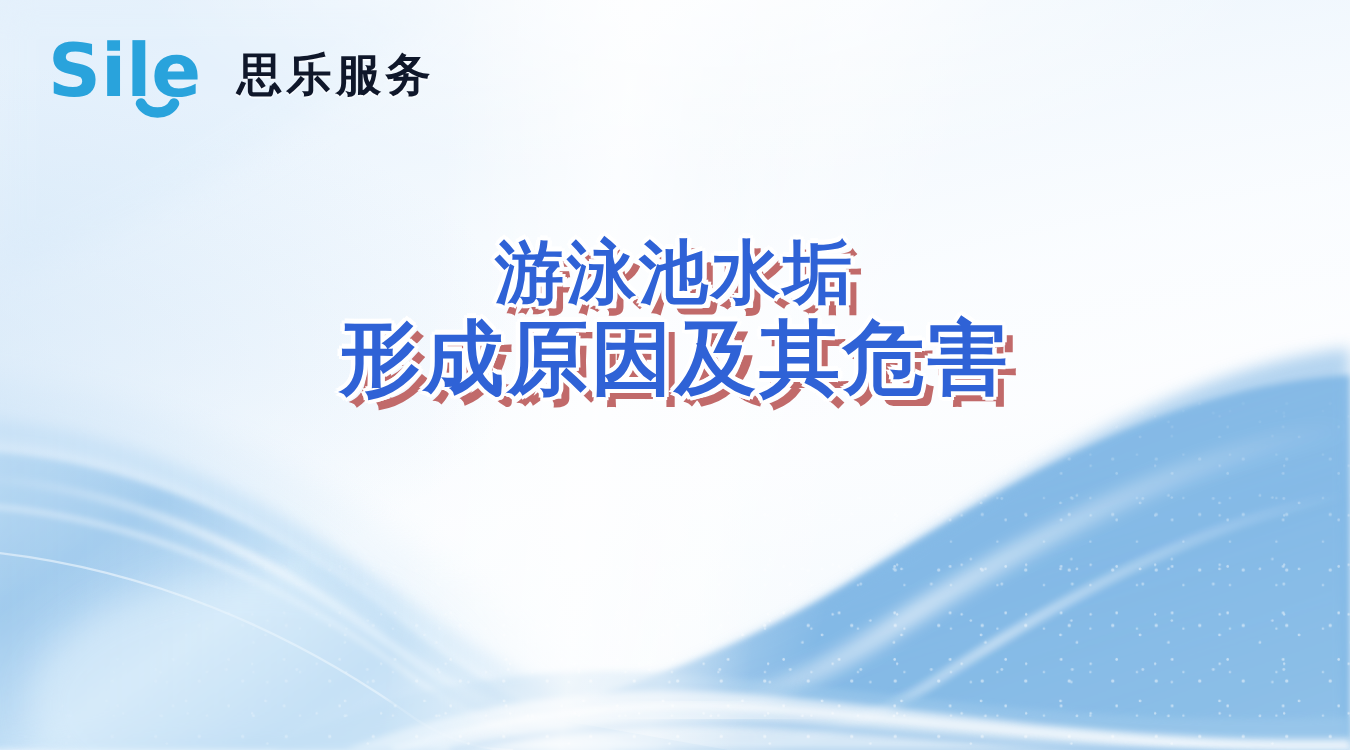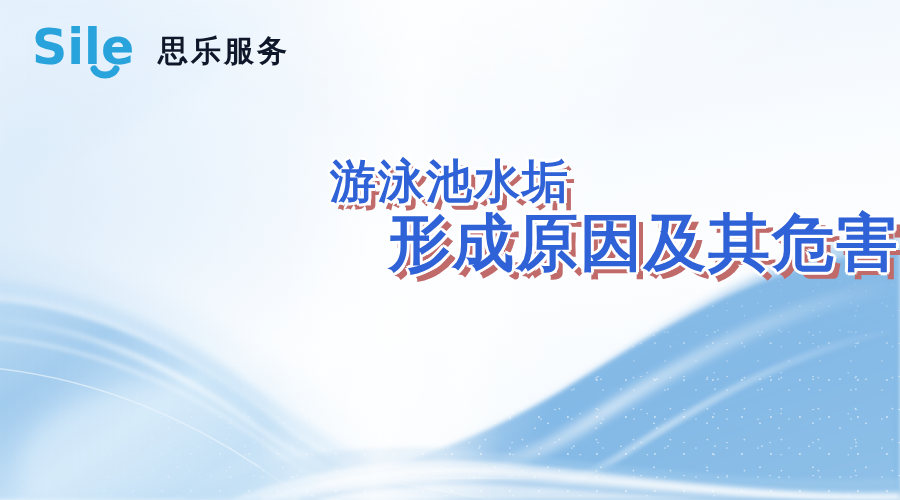--- a/index.html
+++ b/index.html
@@ -124,21 +124,21 @@
        2px -2px 0 #ffffff,
       -2px  2px 0 #ffffff,
        2px  2px 0 #ffffff,
       -3px  0   0 #ffffff,
        3px  0   0 #ffffff,
        0   -3px 0 #ffffff,
        0    3px 0 #ffffff,
        7px  7px 0 #c16a6a;
   }
   #title-line-1 { font-size: 46px; }
-  #title-line-2 { font-size: 62px; margin-top: 6px; text-align: right; }
+  #title-line-2 { font-size: 54px; margin-top: 6px; }
 </style>
 </head>
 <body>
 
 <div id="stage">
 
   <div class="bg-layer" id="bg-base"></div>
   <div class="bg-layer" id="bg-sky-tint"></div>
 
   <svg class="bg-svg" id="bg-waves" viewBox="0 0 900 500" preserveAspectRatio="none">

